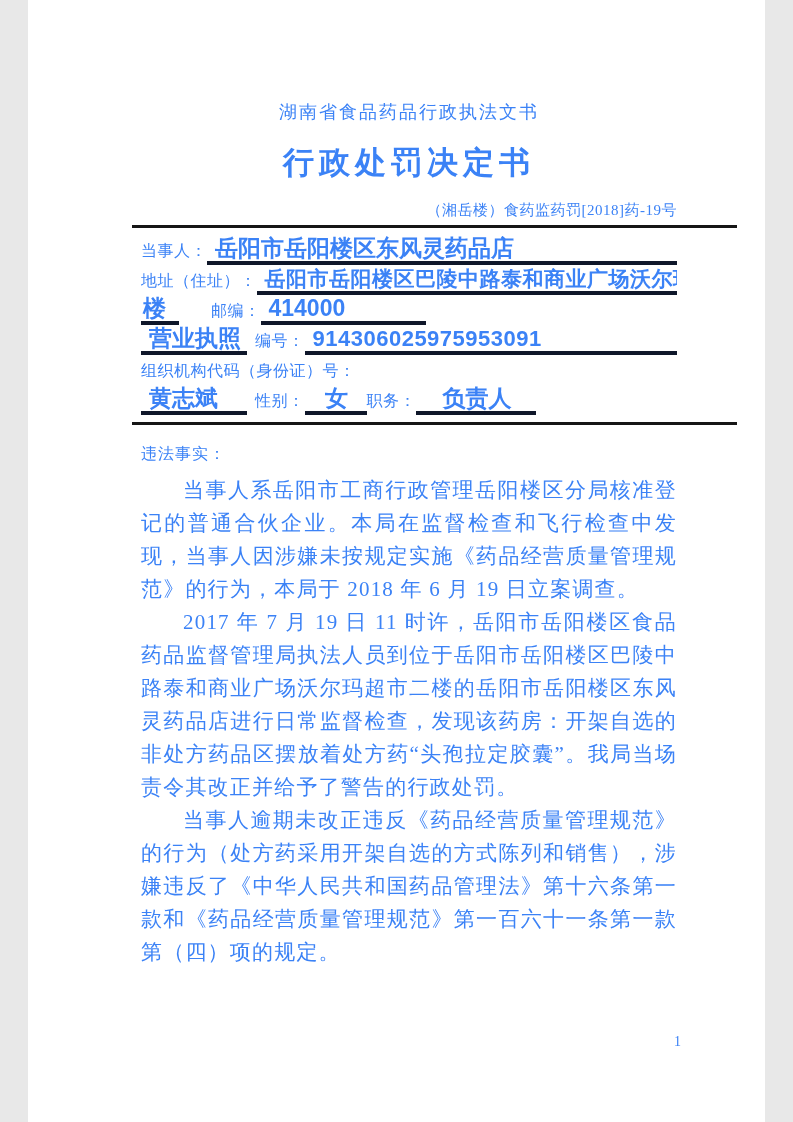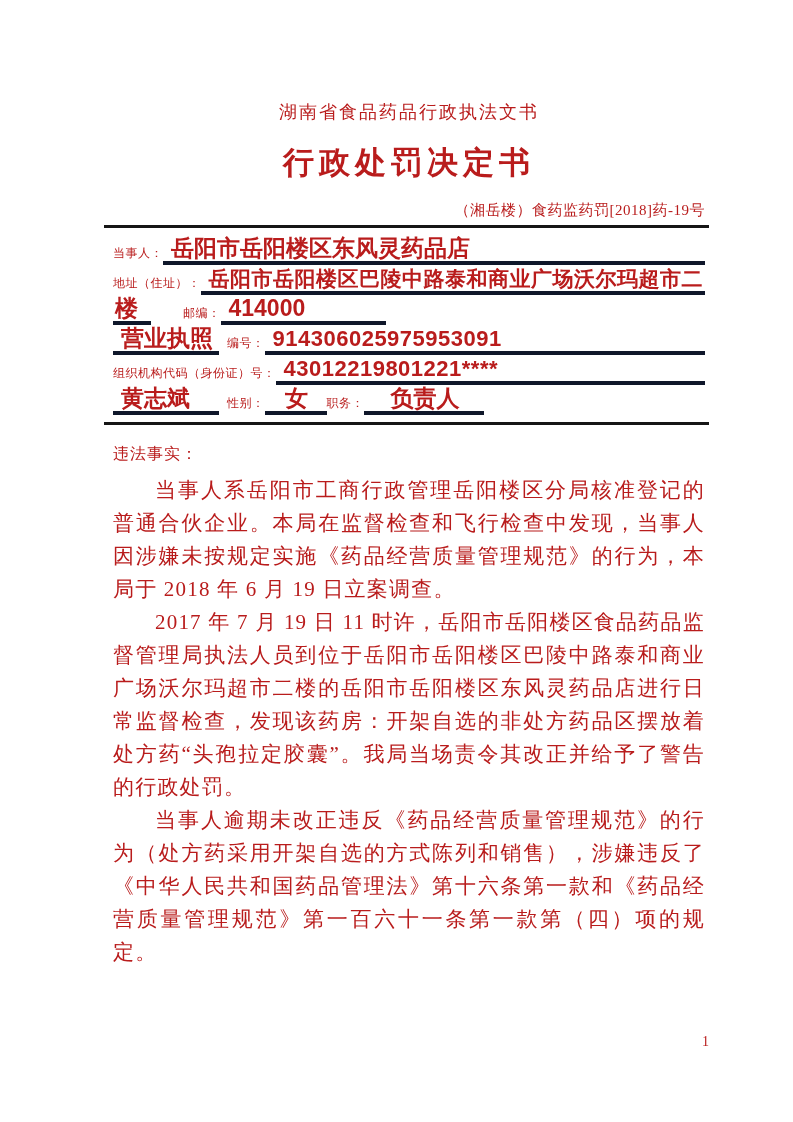--- a/index.html
+++ b/index.html
@@ -1,24 +1,24 @@
 <!DOCTYPE html>
 <html><head>
 <meta charset="utf-8">
 <style>
   * { box-sizing: border-box; margin: 0; padding: 0; }
   html, body { background: #e8e8e8; }
   .page {
     position: relative;
-    width: 793px;
+    width: 737px;
     height: 1122px;
     margin: 0 auto;
     background: #ffffff;
     font-family: "Liberation Serif", "DejaVu Serif", serif;
-    color: #b91c1c;
+    color: #3b82f6;
     overflow: hidden;
   }
   .content {
     padding: 100px 88px 0 113px; 
   }
 
   
   .doc-type {
     text-align: center;
     font-size: 18px;
@@ -50,21 +50,21 @@
   }
 
   
   .form { margin-top: 7px; }
   .frow {
     display: flex;
     align-items: flex-end;
     height: 30px;
   }
   .flabel {
-    font-size: 12px;
+    font-size: 16px;
     white-space: nowrap;
     padding-bottom: 3px;
     letter-spacing: 0.5px;
   }
   .fvalue {
     font-family: "Liberation Sans", "DejaVu Sans", sans-serif;
     font-weight: 700;
     font-size: 23px;
     line-height: 1.05;
     border-bottom: 4px solid #0f172a;
@@ -141,21 +141,20 @@
 
       <div class="frow">
         <span class="fvalue">营业执照</span>
         <span class="gap-s"></span>
         <span class="flabel">编号：</span>
         <span class="fvalue fill mono-num">914306025975953091</span>
       </div>
 
       <div class="frow">
         <span class="flabel">组织机构代码（身份证）号：</span>
-        <span class="fvalue fill mono-num">43012219801221****</span>
       </div>
 
       <div class="frow">
         <span class="fvalue w-name">黄志斌</span>
         <span class="gap-s"></span>
         <span class="flabel">性别：</span>
         <span class="fvalue w-gender">女</span>
         <span class="flabel">职务：</span>
         <span class="fvalue w-pos">负责人</span>
       </div>

